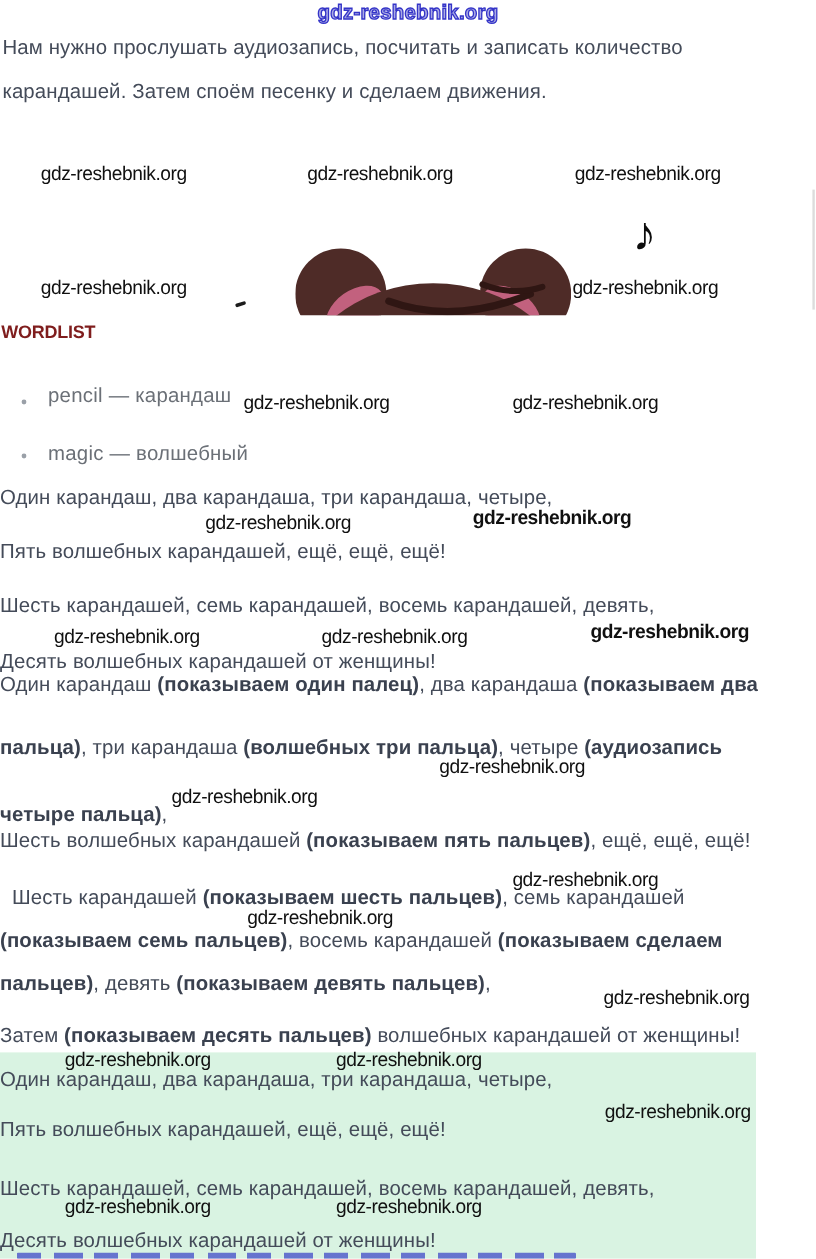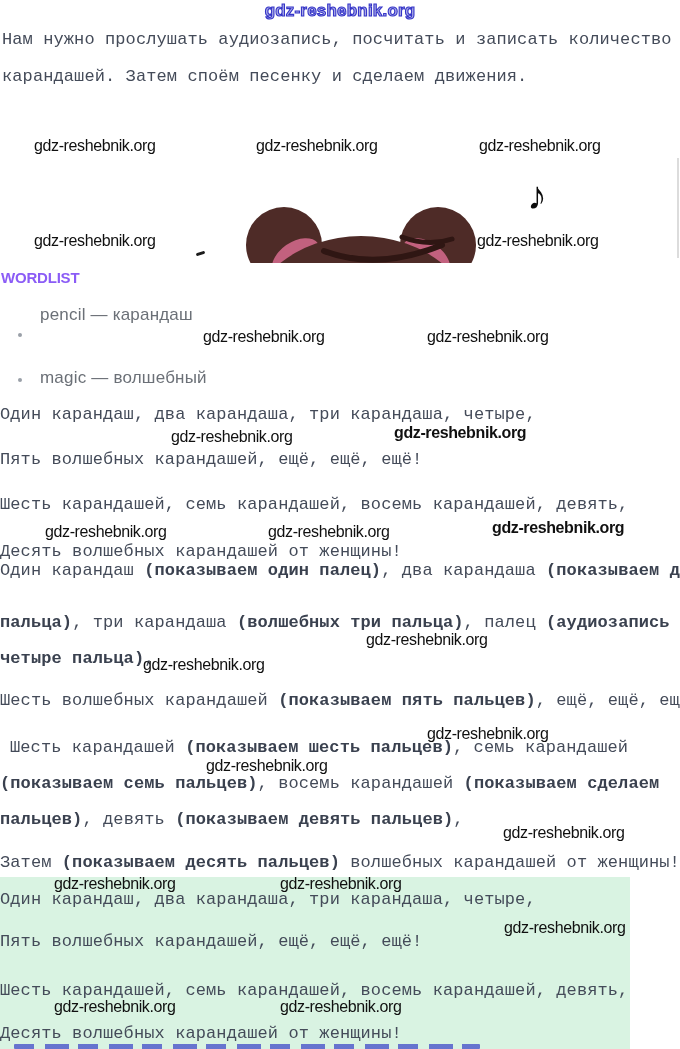--- a/index.html
+++ b/index.html
@@ -3,34 +3,34 @@
 <meta charset="utf-8">
 <style>
   html,body{margin:0;padding:0;}
   body{
     width:680px;height:1049px;position:relative;overflow:hidden;
     background:#ffffff;
     font-family:"Liberation Sans", sans-serif;
     color:var(--text,#444b59);
   }
   .abs{position:absolute;white-space:nowrap;}
-  .ln{font-size:17px;line-height:21px;color:var(--text,#444b59);letter-spacing:0.1px;font-family:Liberation Mono, monospace;}
+  .ln{font-size:17px;line-height:21px;color:var(--text,#444b59);letter-spacing:0.1px;}
   .ln .b{font-weight:700;color:#3a414f;}
   .wm{
     font-size:16.5px;line-height:18px;font-weight:400;color:var(--wmblack,#101010);
     letter-spacing:-0.4px;transform:scaleX(0.97);transform-origin:left top;
   }
   .wm.bold{font-weight:700;}
   .topwm{
     left:0;right:0;top:1px;text-align:center;
     font-size:17px;font-weight:700;letter-spacing:0.2px;
     color:#aaaae4;
     -webkit-text-stroke:1.1px var(--accent,#3434c8);
   }
-  .wordlist{font-size:15px;font-weight:700;letter-spacing:-0.2px;color:#8b5cf6;}
+  .wordlist{font-size:15px;font-weight:700;letter-spacing:-0.2px;color:#7f1d1d;}
   .bullet-item{font-size:17px;color:#6b7077;letter-spacing:0.2px;}
   .dot{width:4px;height:4px;border-radius:50%;background:#9aa0a8;}
   .greenbox{left:0;top:877px;width:630px;height:172px;background:var(--green,#d9f3e2);}
   .vline{left:677px;top:158px;width:2px;height:100px;background:#dcdcdc;}
   .note{font-size:40px;color:#0c0c0c;line-height:40px;}
   .dash{width:9px;height:3px;background:#1c1c1c;border-radius:2px;transform:rotate(-18deg);}
   .cutbar{
     left:14px;top:1044px;width:466px;height:5px;overflow:hidden;
     background:repeating-linear-gradient(90deg,
       rgba(64,73,200,0.75) 0 20px, rgba(64,73,200,0) 20px 31px,
@@ -67,41 +67,41 @@
 <div class="abs note" style="left:527px;top:175px;">♪</div>
 
 <div class="abs wm" style="left:34px;top:231px;">gdz-reshebnik.org</div>
 <div class="abs wm" style="left:477px;top:231px;">gdz-reshebnik.org</div>
 
 <div class="abs vline"></div>
 
 <div class="abs wordlist" style="left:1px;top:269px;">WORDLIST</div>
 
 <div class="abs dot" style="left:18px;top:333px;"></div>
-<div class="abs bullet-item" style="left:40px;top:305px;">pencil — карандаш</div>
+<div class="abs bullet-item" style="left:40px;top:320px;">pencil — карандаш</div>
 <div class="abs wm" style="left:203px;top:327px;">gdz-reshebnik.org</div>
 <div class="abs wm" style="left:427px;top:327px;">gdz-reshebnik.org</div>
 
 <div class="abs dot" style="left:18px;top:378px;"></div>
 <div class="abs bullet-item" style="left:40px;top:368px;">magic — волшебный</div>
 
 <div class="abs ln" style="left:0px;top:404px;">Один карандаш, два карандаша, три карандаша, четыре,</div>
 <div class="abs wm" style="left:171px;top:427px;">gdz-reshebnik.org</div>
 <div class="abs wm bold" style="left:394px;top:423px;">gdz-reshebnik.org</div>
 <div class="abs ln" style="left:0px;top:449px;">Пять волшебных карандашей, ещё, ещё, ещё!</div>
 <div class="abs ln" style="left:0px;top:494px;">Шесть карандашей, семь карандашей, восемь карандашей, девять,</div>
 <div class="abs wm" style="left:45px;top:522px;">gdz-reshebnik.org</div>
 <div class="abs wm" style="left:268px;top:522px;">gdz-reshebnik.org</div>
 <div class="abs wm bold" style="left:492px;top:518px;">gdz-reshebnik.org</div>
 <div class="abs ln" style="left:0px;top:541px;">Десять волшебных карандашей от женщины!</div>
 
 <div class="abs ln" style="left:0px;top:560px;"><span>Один карандаш </span><span class="b">(показываем один палец)</span><span>, два карандаша </span><span class="b">(показываем два</span></div>
-<div class="abs ln" style="left:0px;top:612px;"><span class="b">пальца)</span><span>, три карандаша </span><span class="b">(волшебных три пальца)</span><span>, палец </span><span class="b">(аудиозапись</span></div>
+<div class="abs ln" style="left:0px;top:612px;"><span class="b">пальца)</span><span>, три карандаша </span><span class="b">(волшебных три пальца)</span><span>, четыре </span><span class="b">(аудиозапись</span></div>
 <div class="abs wm" style="left:366px;top:630px;">gdz-reshebnik.org</div>
-<div class="abs ln" style="left:0px;top:648px;"><span class="b">четыре пальца)</span><span>,</span></div>
+<div class="abs ln" style="left:0px;top:668px;"><span class="b">четыре пальца)</span><span>,</span></div>
 <div class="abs wm" style="left:143px;top:655px;">gdz-reshebnik.org</div>
 <div class="abs ln" style="left:0px;top:690px;"><span>Шесть волшебных карандашей </span><span class="b">(показываем пять пальцев)</span><span>, ещё, ещё, ещё!</span></div>
 <div class="abs wm" style="left:427px;top:724px;">gdz-reshebnik.org</div>
 <div class="abs ln" style="left:10px;top:737px;"><span>Шесть карандашей </span><span class="b">(показываем шесть пальцев)</span><span>, семь карандашей</span></div>
 <div class="abs wm" style="left:206px;top:756px;">gdz-reshebnik.org</div>
 <div class="abs ln" style="left:0px;top:773px;"><span class="b">(показываем семь пальцев)</span><span>, восемь карандашей </span><span class="b">(показываем сделаем</span></div>
 <div class="abs ln" style="left:0px;top:809px;"><span class="b">пальцев)</span><span>, девять </span><span class="b">(показываем девять пальцев)</span><span>,</span></div>
 <div class="abs wm" style="left:503px;top:823px;">gdz-reshebnik.org</div>
 <div class="abs ln" style="left:0px;top:852px;"><span>Затем </span><span class="b">(показываем десять пальцев)</span><span> волшебных карандашей от женщины!</span></div>
 

